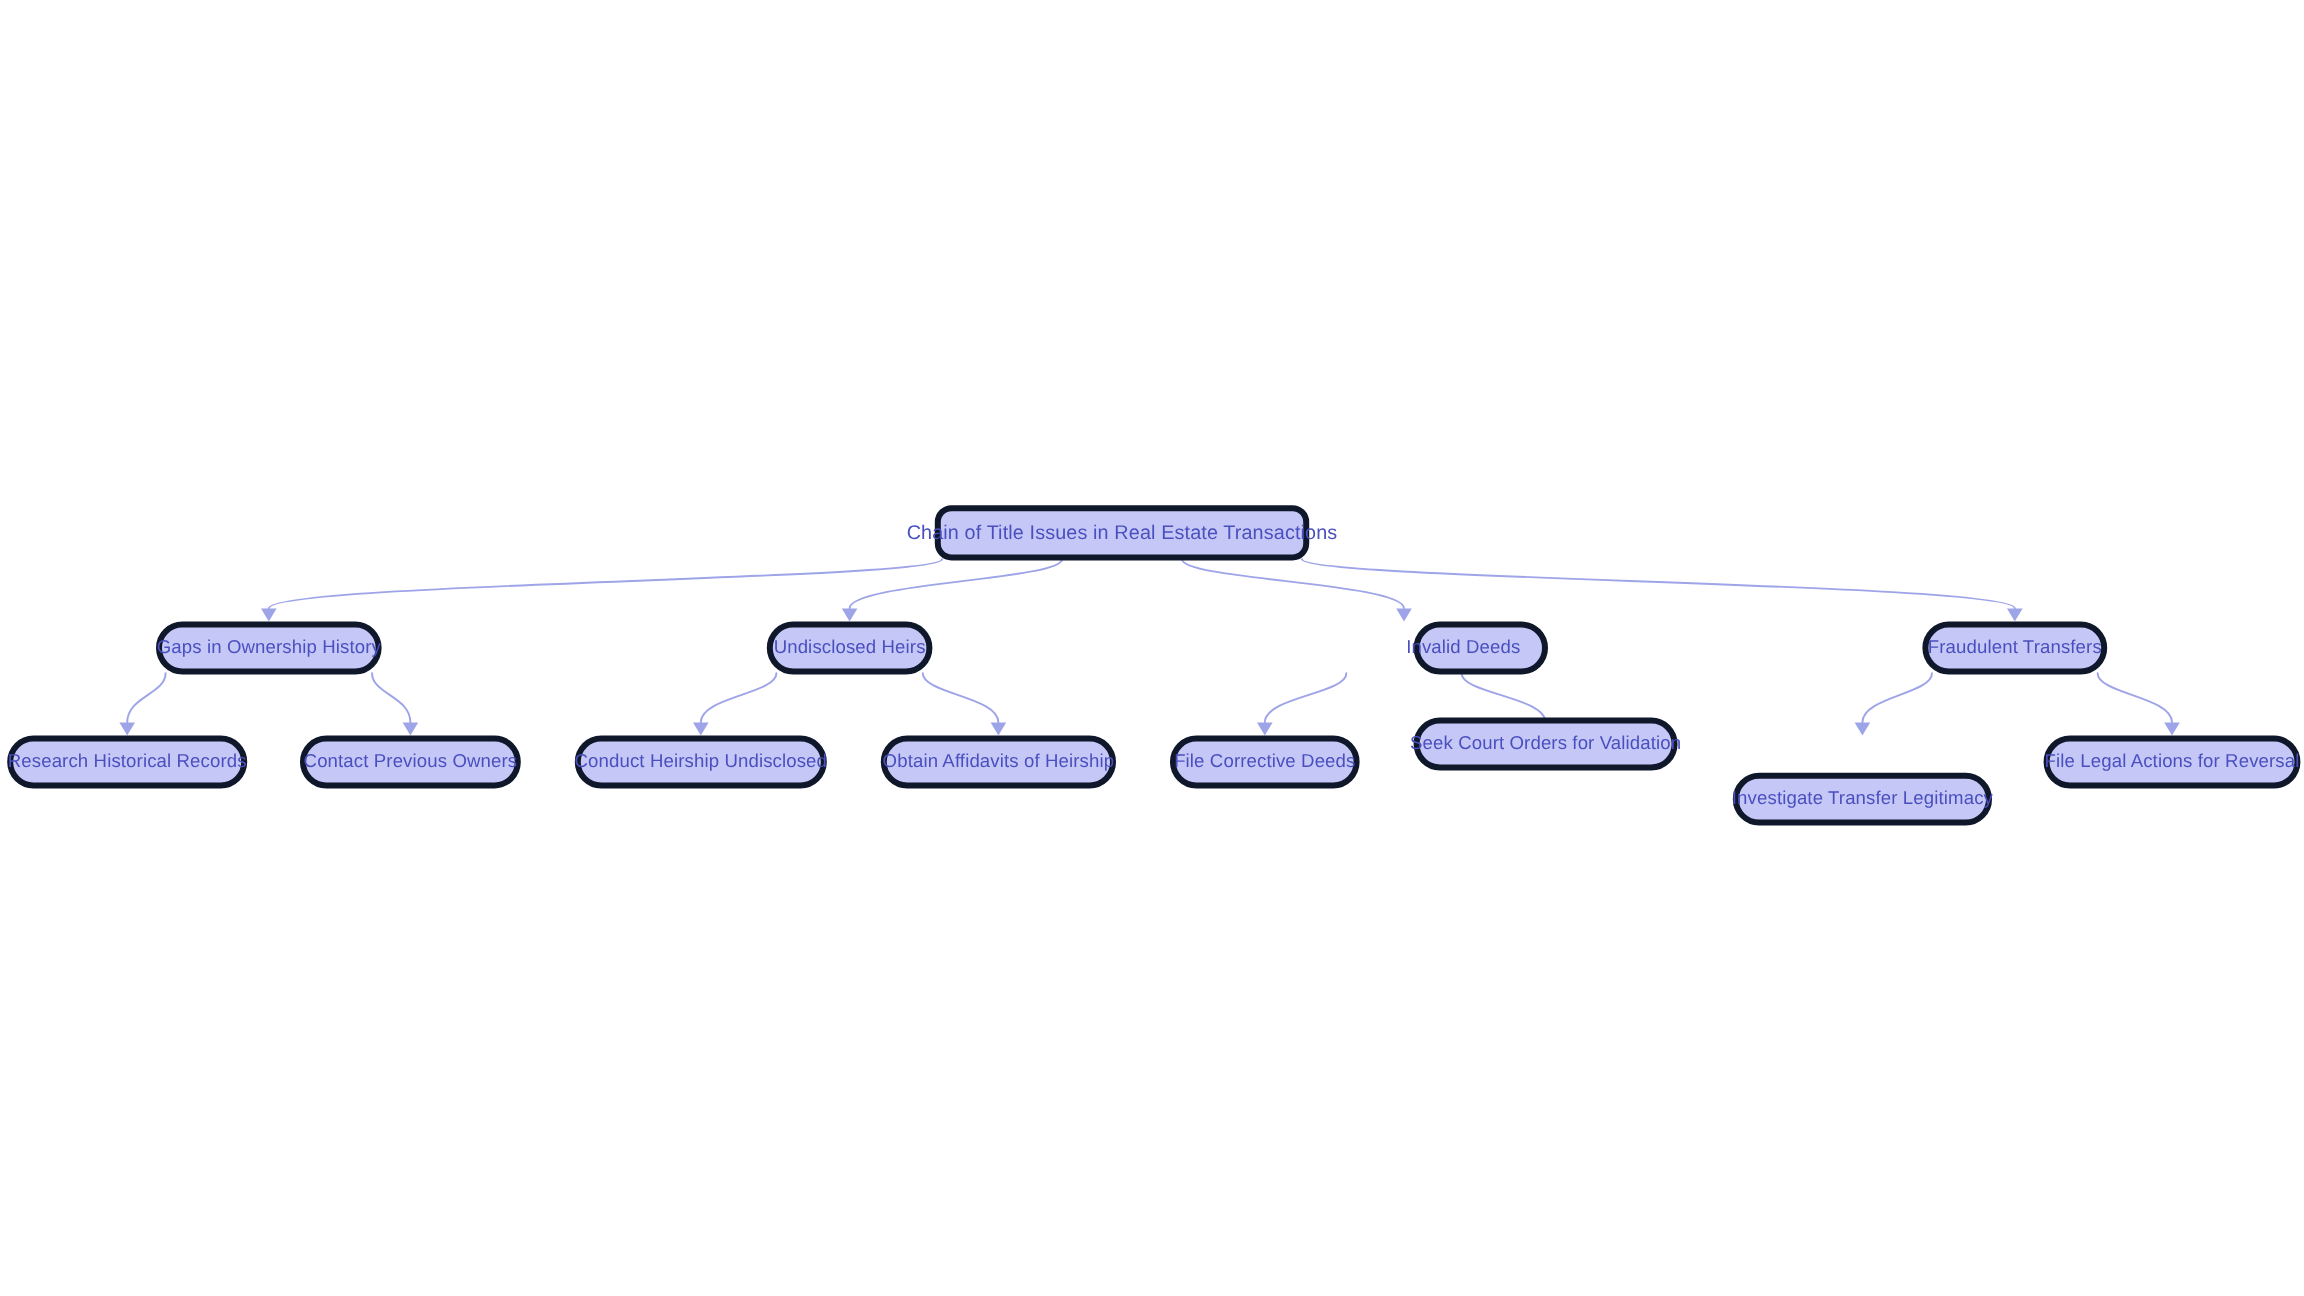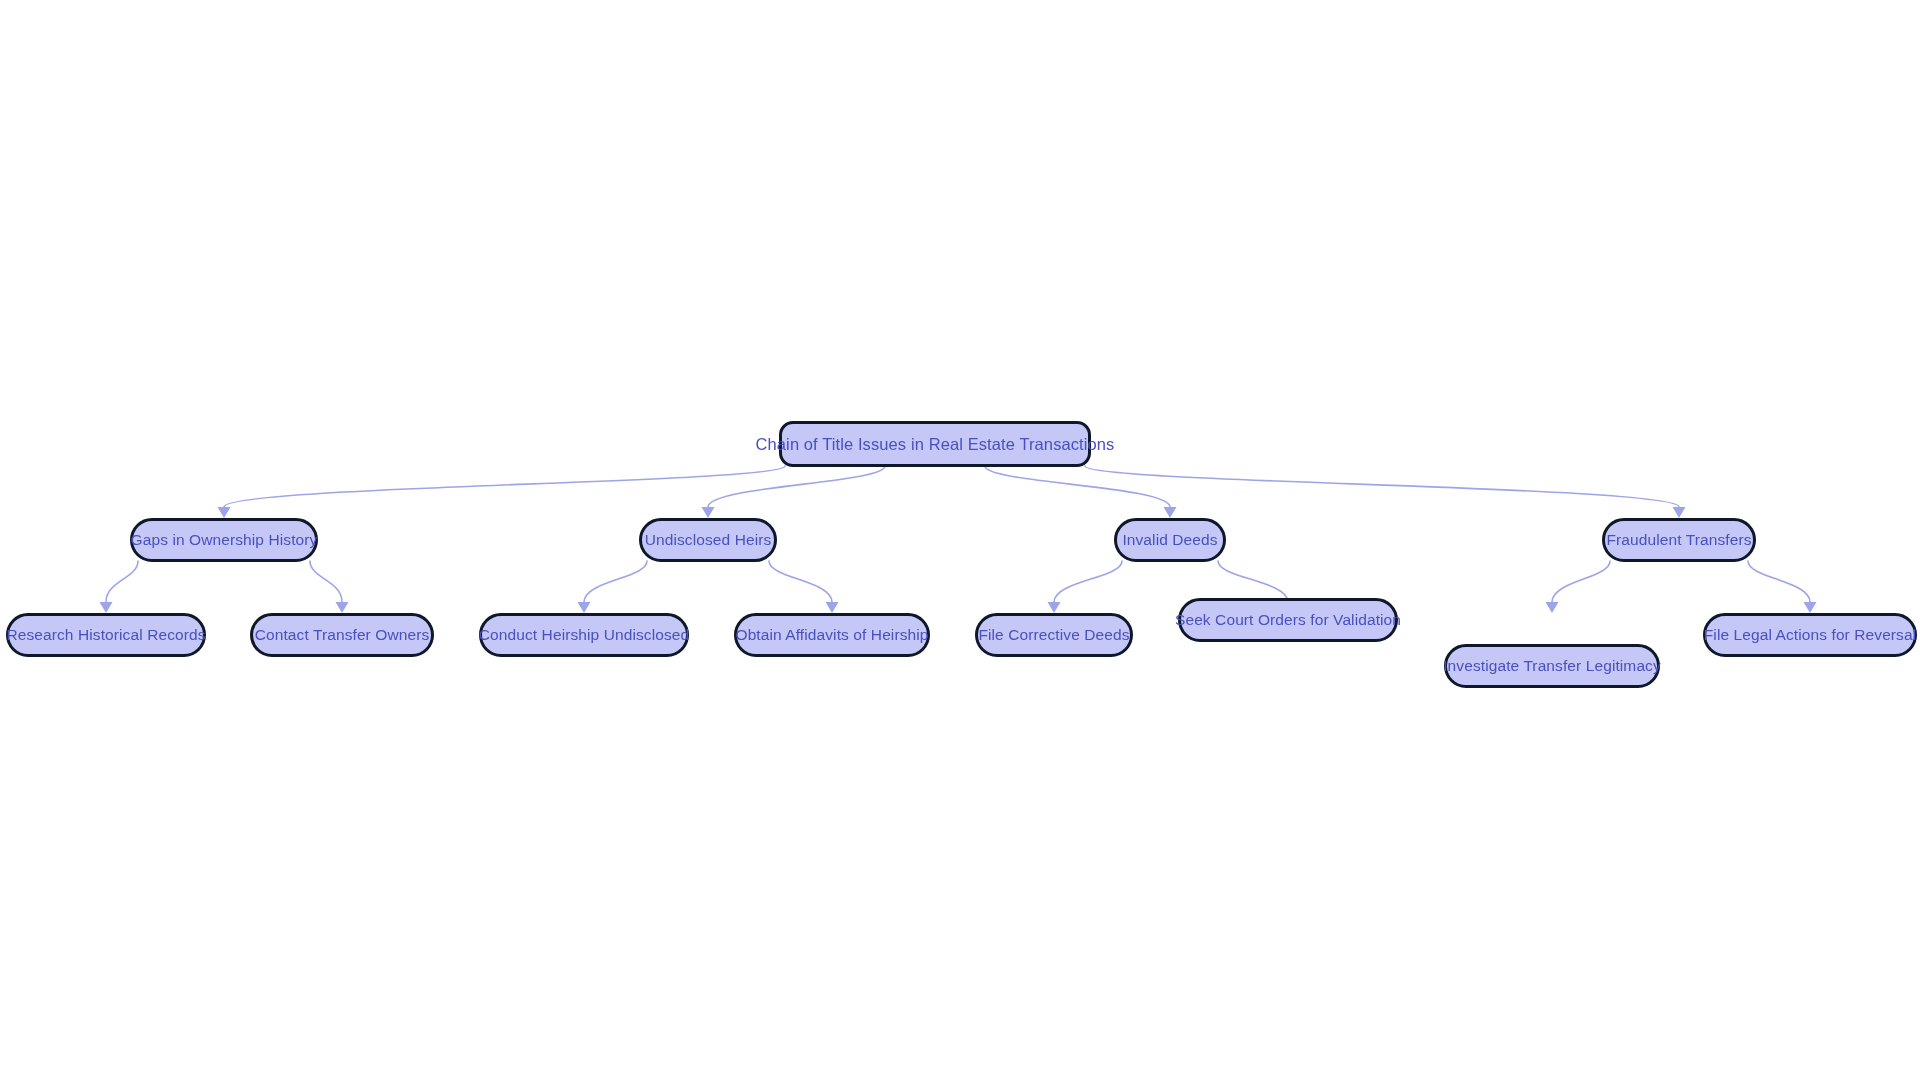--- a/index.html
+++ b/index.html
@@ -28,21 +28,21 @@
     height: 1080px;
     pointer-events: none;
   }
   .node {
     position: absolute;
     box-sizing: border-box;
     display: flex;
     align-items: center;
     justify-content: center;
     background: #c5c8f7;
-    border: 3px solid #0f172a;
+    border: 5px solid #0f172a;
     color: #4a4fbf;
     white-space: nowrap;
     letter-spacing: 0.1px;
     z-index: 2;
   }
   .node-root {
     height: 46px;
     border-radius: 14px;
     font-size: 16.5px;
     padding: 0 18px;
@@ -122,32 +122,32 @@
       <div class="node node-root" style="left: 779px; top: 421px; width: 312px;">
         <span class="node-label">Chain of Title Issues in Real Estate Transactions</span>
       </div>
       <div class="node node-branch" style="left: 130px; top: 518px; width: 188px;">
         <span class="node-label">Gaps in Ownership History</span>
       </div>
       <div class="node node-leaf" style="left: 6px; top: 613px; width: 200px;">
         <span class="node-label">Research Historical Records</span>
       </div>
       <div class="node node-leaf" style="left: 250px; top: 613px; width: 184px;">
-        <span class="node-label">Contact Transfer Owners</span>
+        <span class="node-label">Contact Previous Owners</span>
       </div>
       <div class="node node-branch" style="left: 639px; top: 518px; width: 138px;">
         <span class="node-label">Undisclosed Heirs</span>
       </div>
       <div class="node node-leaf" style="left: 479px; top: 613px; width: 210px;">
         <span class="node-label">Conduct Heirship Undisclosed</span>
       </div>
       <div class="node node-leaf" style="left: 734px; top: 613px; width: 196px;">
         <span class="node-label">Obtain Affidavits of Heirship</span>
       </div>
-      <div class="node node-branch" style="left: 1114px; top: 518px; width: 112px;">
+      <div class="node node-branch" style="left: 1178px; top: 518px; width: 112px; justify-content: flex-end;">
         <span class="node-label">Invalid Deeds</span>
       </div>
       <div class="node node-leaf" style="left: 975px; top: 613px; width: 158px;">
         <span class="node-label">File Corrective Deeds</span>
       </div>
       <div class="node node-leaf" style="left: 1178px; top: 598px; width: 220px;">
         <span class="node-label">Seek Court Orders for Validation</span>
       </div>
       <div class="node node-branch" style="left: 1602px; top: 518px; width: 154px; justify-content: center;">
         <span class="node-label">Fraudulent Transfers</span>

